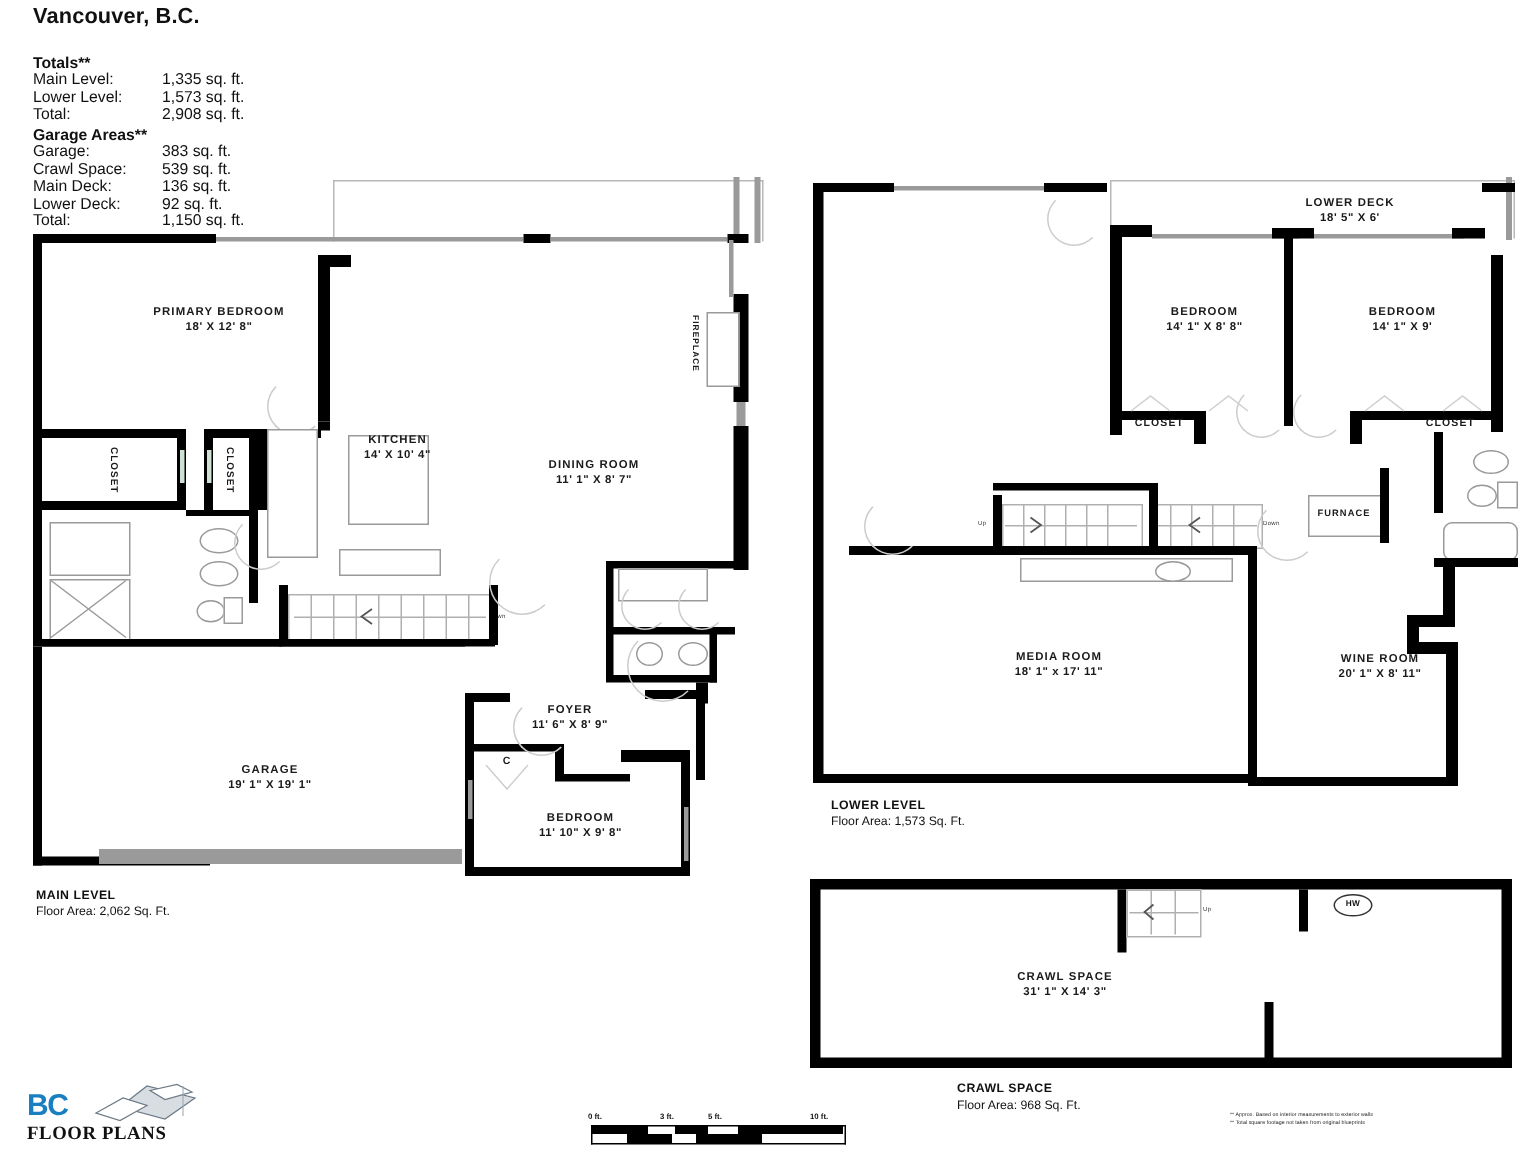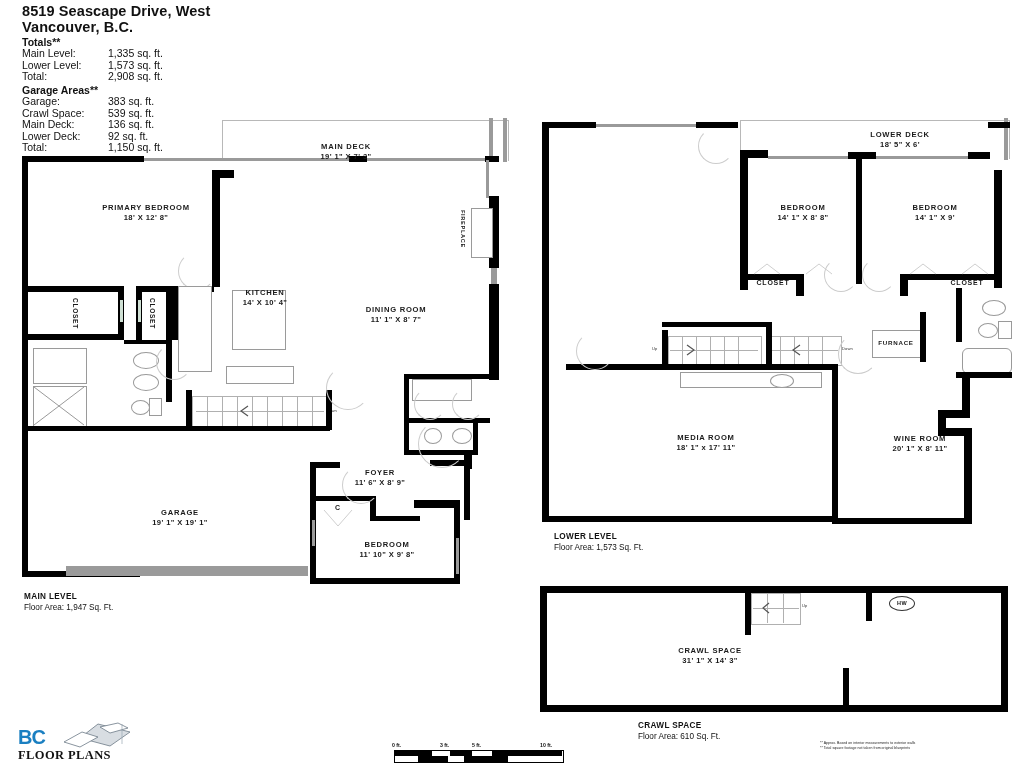--- a/index.html
+++ b/index.html
@@ -42,21 +42,20 @@
           font-family:"Liberation Serif",serif;}
   #scalewrap{left:392px;top:742px;width:172px;height:20px;}
   .scnum{position:absolute;top:0;font-size:5.2px;font-weight:bold;color:#111;}
   .scbar{position:absolute;}
   #disclaim{left:820px;top:741px;font-size:3.5px;line-height:5.2px;color:#222;letter-spacing:.05px;}
 </style>
 </head>
 <body>
 
 <div class="abs" id="title">
-  <div>8519 Seascape Drive, West</div>
   <div>Vancouver, B.C.</div>
 </div>
 
 <div class="abs" id="totals">
   <div class="blockhead">Totals**</div>
   <table class="tbl">
     <tbody>
         <tr>
       <td class="k">Main Level:</td>
       <td class="v">1,335 sq. ft.</td>
@@ -222,24 +221,20 @@
   <div class="thin" style="left:312px;top:520px;width:3px;height:26px;"></div>
   <div class="wall" style="left:414px;top:500px;width:46px;height:8px;"></div>
 
   <div class="wall" style="left:28px;top:426px;width:282px;height:5px;"></div>
   <div class="thin" style="left:66px;top:566px;width:242px;height:10px;"></div>
 
   <div class="lbl" style="left:46px;top:203px;width:200px;">
     <span>PRIMARY BEDROOM</span><br>
     <span class="d">18' X 12' 8"</span>
   </div>
-  <div class="lbl" style="left:256px;top:142px;width:180px;">
-    <span>MAIN DECK</span><br>
-    <span class="d">19' 1" X 7' 3"</span>
-  </div>
   <div class="lbl" style="left:200px;top:288px;width:130px;">
     <span>KITCHEN</span><br>
     <span class="d">14' X 10' 4"</span>
   </div>
   <div class="lbl" style="left:306px;top:305px;width:180px;">
     <span>DINING ROOM</span><br>
     <span class="d">11' 1" X 8' 7"</span>
   </div>
   <div class="lbl" style="left:320px;top:468px;width:120px;">
     <span>FOYER</span><br>
@@ -249,21 +244,21 @@
     <span>GARAGE</span><br>
     <span class="d">19' 1" X 19' 1"</span>
   </div>
   <div class="lbl" style="left:322px;top:540px;width:130px;">
     <span>BEDROOM</span><br>
     <span class="d">11' 10" X 9' 8"</span>
   </div>
 
   <div class="flabel" style="left:24px;top:592px;">
     <b>MAIN LEVEL</b><br>
-    <span>Floor Area: 1,947 Sq. Ft.</span>
+    <span>Floor Area: 2,062 Sq. Ft.</span>
   </div>
 </div>
 
 <div class="abs" style="left:0;top:0;width:1024px;height:560px;">
 
   <div class="rail" style="left:740px;top:120px;width:268px;height:38px;border-bottom:none;"></div>
   <div class="thin" style="left:1004px;top:118px;width:4px;height:42px;"></div>
 
   <div class="wall" style="left:542px;top:122px;width:54px;height:6px;"></div>
   <div class="thin" style="left:596px;top:124px;width:100px;height:3px;"></div>
@@ -404,21 +399,21 @@
 
   <div class="hw" style="left:889px;top:596px;width:24px;height:13px;line-height:13px;">HW</div>
 
   <div class="lbl" style="left:630px;top:646px;width:160px;">
     <span>CRAWL SPACE</span><br>
     <span class="d">31' 1" X 14' 3"</span>
   </div>
 
   <div class="flabel" style="left:638px;top:721px;">
     <b>CRAWL SPACE</b><br>
-    <span>Floor Area: 610 Sq. Ft.</span>
+    <span>Floor Area: 968 Sq. Ft.</span>
   </div>
 </div>
 
 <div class="abs" id="logo">
   <div id="logoBC">BC</div>
   <svg class="abs" style="left:42px;top:0;" width="76" height="26">
     <polygon points="20,16 38,2 70,10 50,24" fill="#d8dde2" stroke="#6c7a86" stroke-width="0.8"></polygon>
     <polygon points="4,20 22,10 38,15 20,25" fill="#ffffff" stroke="#6c7a86" stroke-width="0.8"></polygon>
     <polygon points="40,5 58,1 68,6 50,11" fill="#ffffff" stroke="#6c7a86" stroke-width="0.8"></polygon>
     <line x1="62" y1="2" x2="62" y2="22" stroke="#9aa7b2" stroke-width="0.7"></line>

